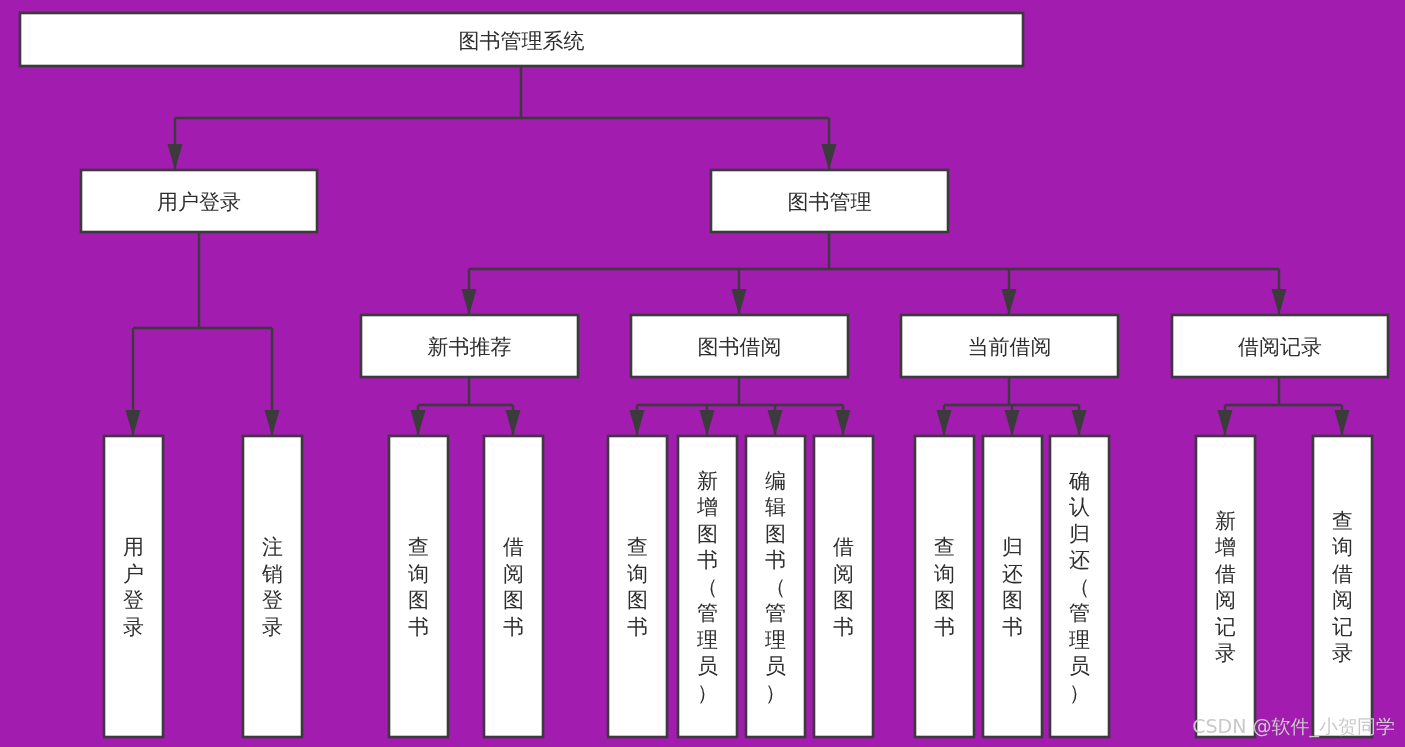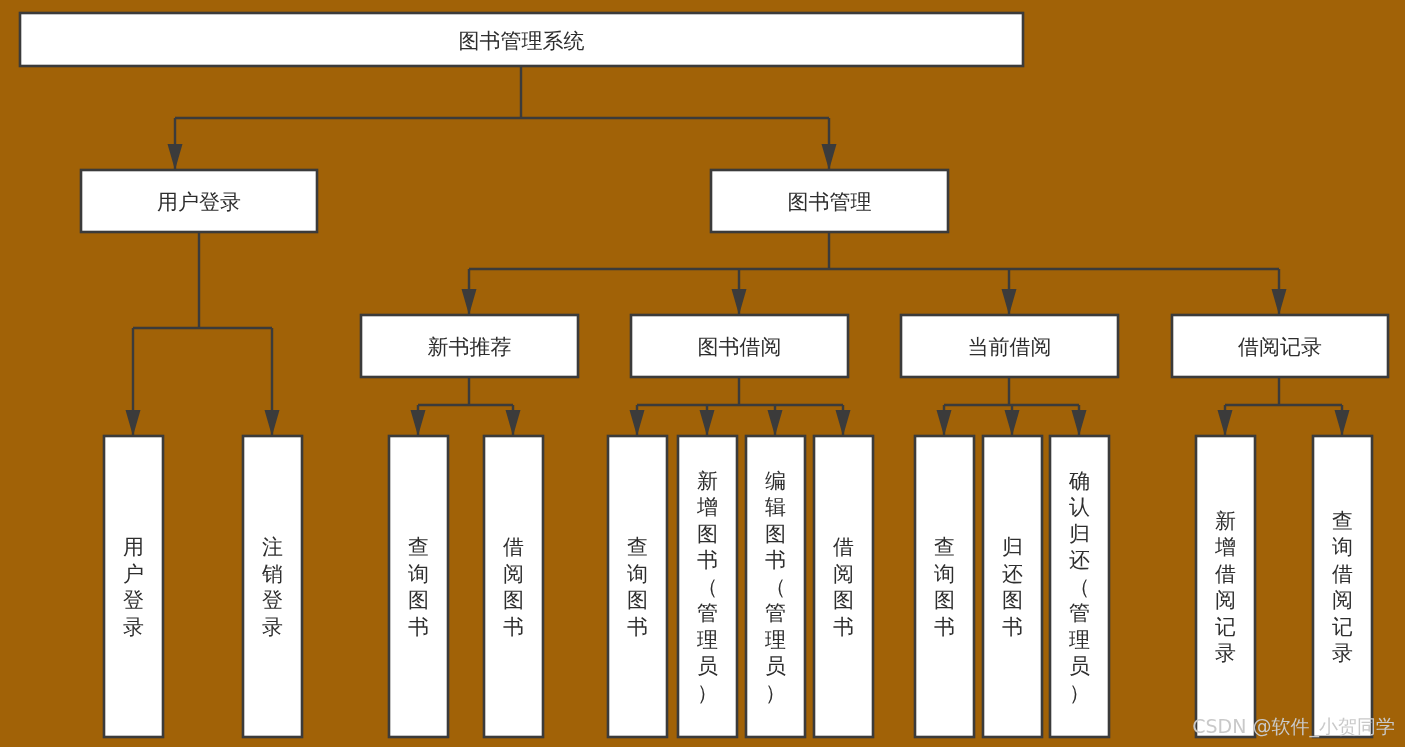--- a/index.html
+++ b/index.html
@@ -11,21 +11,21 @@
   body {
     width: 1405px;
     height: 747px;
     font-family: "DejaVu Sans", "Liberation Sans", sans-serif;
     overflow: hidden;
   }
   #diagram-root {
     position: relative;
     width: 1405px;
     height: 747px;
-    background: #a16207;
+    background: #a21caf;
   }
   svg#diagram-svg {
     position: absolute;
     left: 0;
     top: 0;
     width: 1405px;
     height: 747px;
     display: block;
   }
   .node-box {

